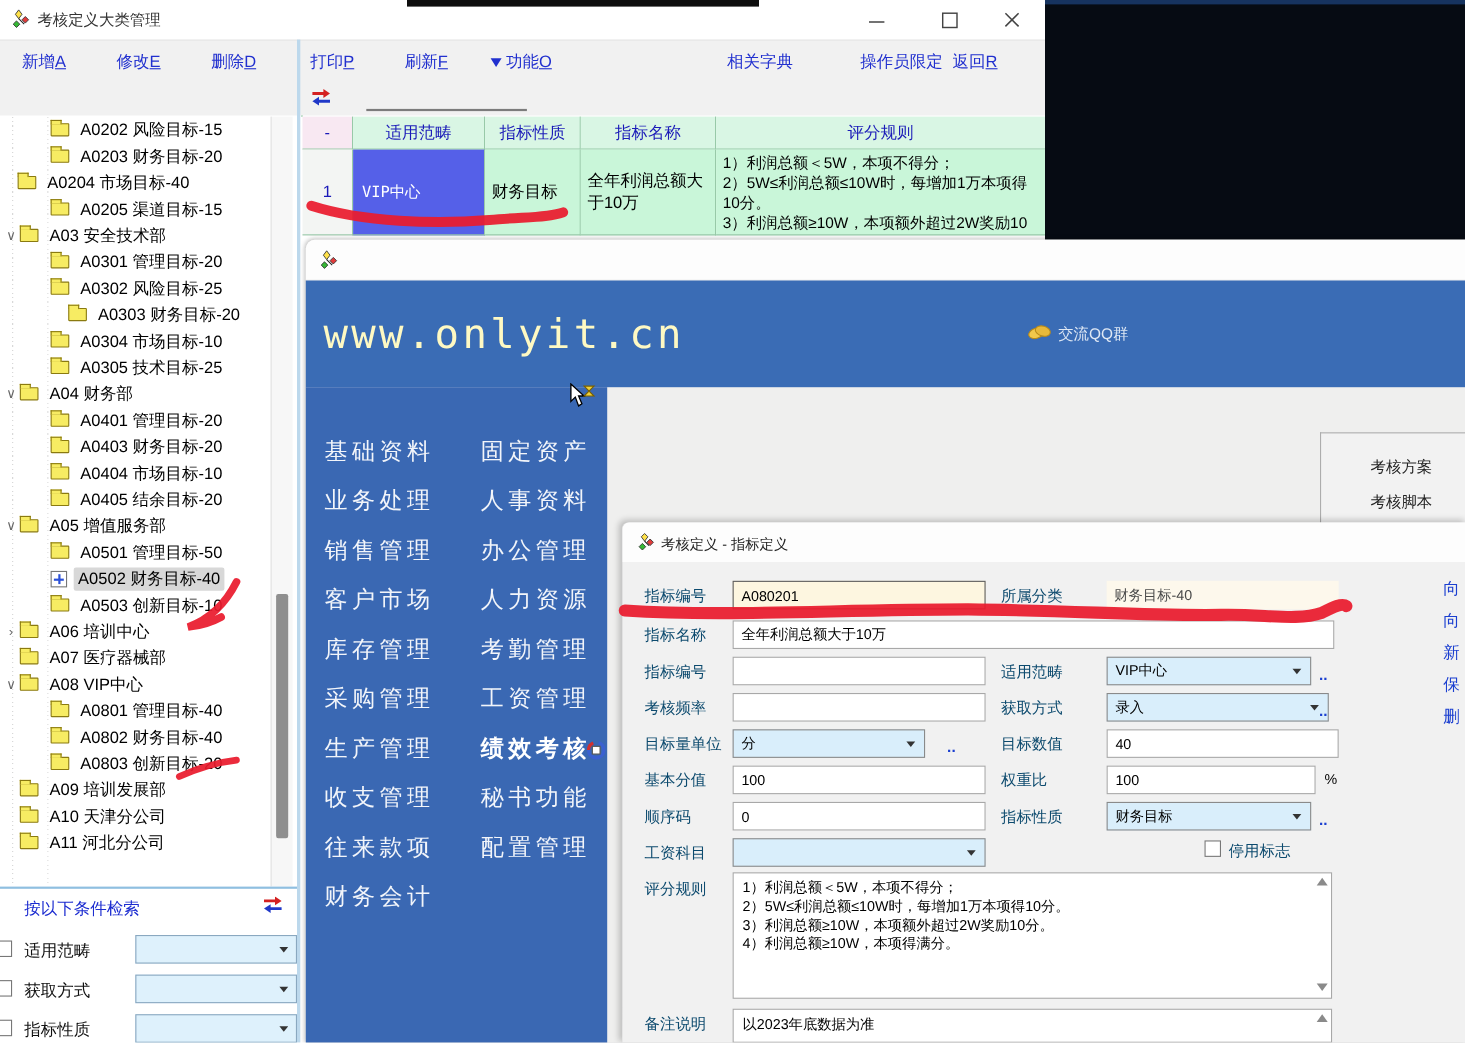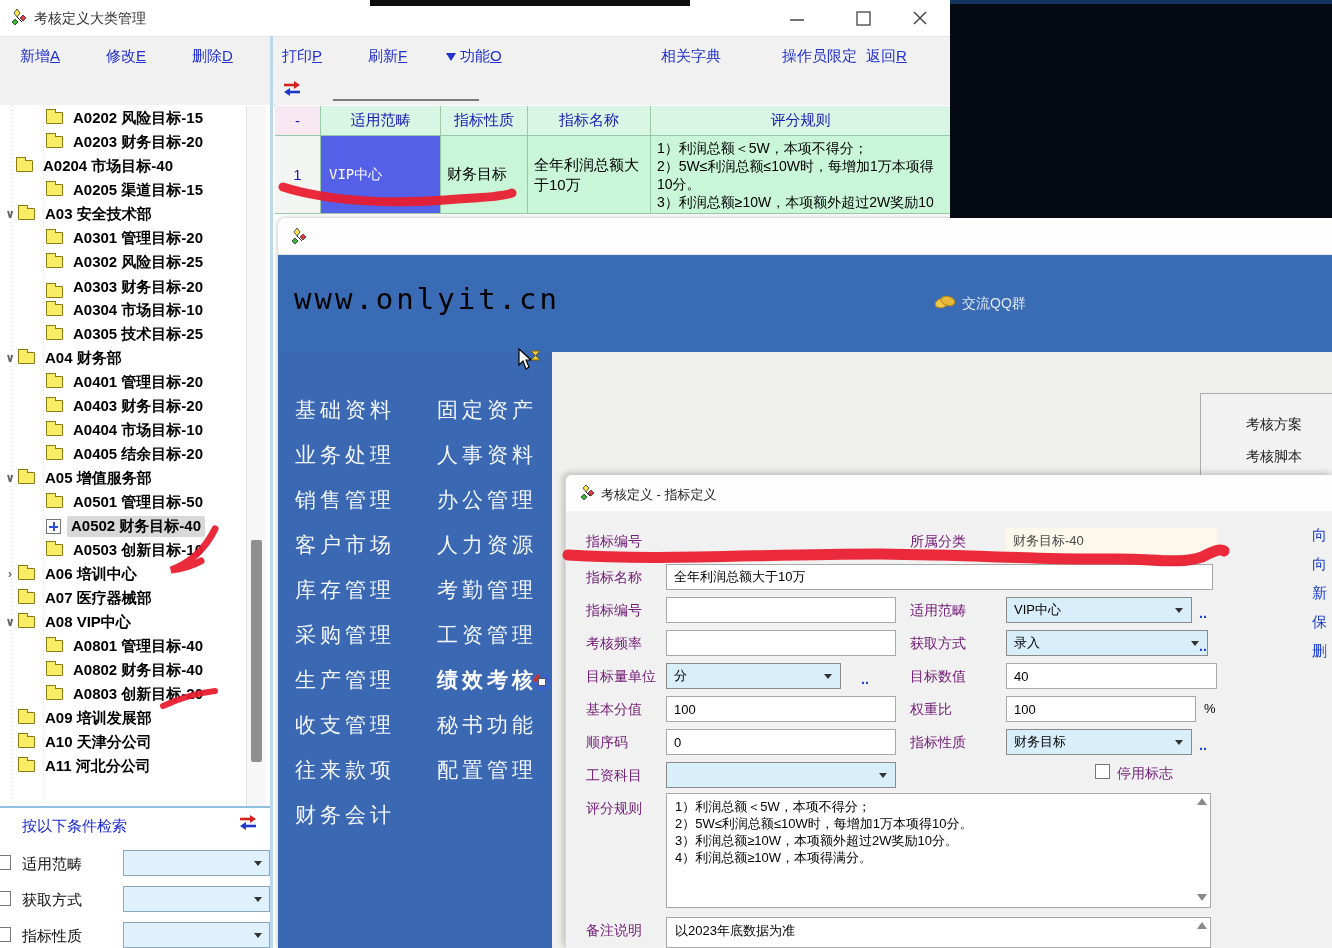--- a/index.html
+++ b/index.html
@@ -14,21 +14,21 @@
   .winbtn{position:absolute;top:8px;width:30px;height:22px;}
   .toolbar{position:absolute;left:0;top:36px;width:950px;height:69px;background:#f1f1f1;border-top:1px solid #e5e5e5;}
   .tbtn{position:absolute;top:10px;font-size:15px;color:#2130cf;white-space:nowrap;cursor:pointer;}
   .tbtn u{text-decoration:underline;}
   .tb-arrow{display:inline-block;width:0;height:0;border-left:5px solid transparent;border-right:5px solid transparent;border-top:8px solid #2130cf;margin-right:4px;vertical-align:middle;}
   .tb2-line{position:absolute;left:333px;top:62px;width:146px;height:2px;background:#7c7c7c;}
 
   
   .tree{position:absolute;left:0;top:106px;width:246px;height:700px;overflow:hidden;background:#fff;
         background-image:repeating-linear-gradient(to bottom,#d4d4d4 0 1px,transparent 1px 4px),repeating-linear-gradient(to bottom,#dcdcdc 0 1px,transparent 1px 4px);
-        background-size:1px 100%,1px 100%;background-position:11px 0,43px 0;background-repeat:no-repeat;font-weight:bold;}
+        background-size:1px 100%,1px 100%;background-position:11px 0,43px 0;background-repeat:no-repeat;}
   .tree-row{height:24px;display:flex;align-items:center;font-size:15px;color:#000;white-space:nowrap;cursor:pointer;}
   .tree-arrow{width:16px;text-align:center;color:#666;font-size:12px;flex:none;}
   .folder{width:17px;height:12px;background:#f7ec63;border:1px solid #8a7a10;border-radius:1px;position:relative;margin-right:6px;flex:none;}
   .folder::before{content:'';position:absolute;left:-1px;top:-4px;width:8px;height:3px;background:#f7ec63;border:1px solid #8a7a10;border-bottom:none;}
   .doc-icon{width:15px;height:15px;background:#fff;border:1px solid #777;margin-right:6px;flex:none;position:relative;}
   .doc-icon::before{content:'';position:absolute;left:6px;top:2px;width:2px;height:9px;background:#2c51d8;}
   .doc-icon::after{content:'';position:absolute;left:2px;top:6px;width:9px;height:2px;background:#2c51d8;}
   .tree-label{padding:1px 4px;}
   .tree-row.selected .tree-label{background:#d8d8d8;border-radius:2px;}
   .tree-scroll{position:absolute;left:246px;top:106px;width:20px;height:700px;background:#f7f7f7;border-left:1px solid #e2e2e2;}
@@ -53,38 +53,38 @@
   
   .desktop-black{position:absolute;left:950px;top:0;width:382px;height:218px;background:#060b13;z-index:2;}
   .desktop-black::before{content:'';position:absolute;left:0;top:0;width:100%;height:4px;background:#16335f;}
   .top-strip{position:absolute;left:370px;top:0;width:320px;height:6px;background:#0d0d0d;z-index:2;}
 
   
   .win2{position:absolute;left:278px;top:218px;width:1054px;height:730px;background:#efefee;z-index:3;border-radius:8px 0 0 0;box-shadow:0 0 5px rgba(0,0,0,.3);}
   .win2-titlebar{position:absolute;left:0;top:0;width:100%;height:37px;background:#fdfdfd;border-radius:8px 0 0 0;border-bottom:1px solid #e8e8e8;}
   .win2-title{position:absolute;left:34px;top:11px;font-size:14px;color:#222;}
   .banner{position:absolute;left:0;top:37px;width:100%;height:97px;background:#3a6cb5;}
-  .banner-url{position:absolute;left:16px;top:27px;font-size:29px;color:#000000;font-family:"DejaVu Sans Mono","Liberation Mono",monospace;letter-spacing:3px;}
+  .banner-url{position:absolute;left:16px;top:27px;font-size:37px;color:#fef9c3;font-family:"DejaVu Sans Mono","Liberation Mono",monospace;letter-spacing:3px;}
   .qq-label{position:absolute;left:684px;top:40px;font-size:14px;color:#dfe8f4;}
   
   .menu-panel{position:absolute;left:0;top:134px;width:274px;height:596px;background:#3a68b3;}
   .menu-col{position:absolute;top:44px;display:flex;flex-direction:column;}
   .menu-item{height:45px;font-size:21px;color:#f2f5fa;letter-spacing:4px;white-space:nowrap;cursor:pointer;}
   .menu-item.active{font-weight:bold;color:#ffffff;}
   
   .launcher{position:absolute;top:386px;width:110px;text-align:center;cursor:pointer;}
   .launcher .lbl{margin-top:6px;font-size:15px;color:#222;}
   .side-box{position:absolute;left:922px;top:175px;width:410px;height:85px;background:#f2f2f2;border-top:1px solid #adadad;border-left:1px solid #adadad;}
   .side-link{position:absolute;left:45px;font-size:14px;color:#222;cursor:pointer;}
 
   
   .dialog{position:absolute;left:565px;top:475px;width:767px;height:473px;background:#f1f1f1;z-index:4;border-radius:6px 0 0 0;box-shadow:-2px -2px 6px rgba(0,0,0,.22);border-left:1px solid #d8d8d8;}
   .dlg-titlebar{position:absolute;left:0;top:0;width:100%;height:36px;background:#fdfdfd;border-radius:6px 0 0 0;}
   .dlg-title{position:absolute;left:35px;top:11px;font-size:13px;color:#222;}
-  .flabel{position:absolute;font-size:14px;color:#701a75;white-space:nowrap;}
+  .flabel{position:absolute;font-size:14px;color:#0c4a6e;white-space:nowrap;}
   .finput{position:absolute;height:26px;background:#fff;border:1px solid #a8a8a8;font-size:13px;font-family:"DejaVu Sans Mono",monospace;color:#000;display:flex;align-items:center;padding:0 7px;}
   .finput.cream{background:#fdf6e0;border:1px solid #5d5d5d;}
   .finput.flat{background:#fdf8ec;border:none;color:#4a4a4a;}
   .fcombo{position:absolute;height:26px;background:#d9eefb;border:1px solid #8a8a8a;font-size:13px;font-family:"DejaVu Sans Mono",monospace;color:#000;display:flex;align-items:center;padding:0 7px;}
   .fcombo .chev{position:absolute;right:8px;top:10px;width:0;height:0;border-left:4px solid transparent;border-right:4px solid transparent;border-top:5px solid #333;}
   .dots{position:absolute;font-size:14px;font-weight:bold;color:#1b3fd0;cursor:pointer;}
   .ftext{position:absolute;background:#fff;border:1px solid #a8a8a8;font-size:13px;line-height:17px;color:#000;padding:4px 8px;white-space:pre-line;overflow:hidden;}
   .scroll-arrow{position:absolute;width:0;height:0;border-left:5px solid transparent;border-right:5px solid transparent;}
   .scroll-arrow.up{border-bottom:7px solid #8a8a8a;}
   .scroll-arrow.down{border-top:7px solid #8a8a8a;}
@@ -167,21 +167,21 @@
         <div class="tree-row" style="padding-left: 30px;">
           <span class="tree-arrow"></span>
           <span class="folder"></span>
           <span class="tree-label">A0301 管理目标-20</span>
         </div>
         <div class="tree-row" style="padding-left: 30px;">
           <span class="tree-arrow"></span>
           <span class="folder"></span>
           <span class="tree-label">A0302 风险目标-25</span>
         </div>
-        <div class="tree-row" style="padding-left: 30px; align-items: flex-end;">
+        <div class="tree-row" style="padding-left: 46px;">
           <span class="tree-arrow"></span>
           <span class="folder"></span>
           <span class="tree-label">A0303 财务目标-20</span>
         </div>
         <div class="tree-row" style="padding-left: 30px;">
           <span class="tree-arrow"></span>
           <span class="folder"></span>
           <span class="tree-label">A0304 市场目标-10</span>
         </div>
         <div class="tree-row" style="padding-left: 30px; text-align: center;">
@@ -437,20 +437,23 @@
       <svg class="abs" style="left:12px;top:9px" width="18" height="18">
         <polygon points="8,1 11,4 8,8 5,4" fill="#ffe24a" stroke="#333" stroke-width="0.8"></polygon>
         <line x1="8" y1="8" x2="12" y2="12" stroke="#222" stroke-width="1"></line>
         <polygon points="13,6 16,9 13,12 10,9" fill="#e23a3a" stroke="#333" stroke-width="0.8"></polygon>
         <polygon points="6,10 9,13 6,16 3,13" fill="#35b835" stroke="#333" stroke-width="0.8"></polygon>
       </svg>
       <span class="dlg-title">考核定义 - 指标定义</span>
     </div>
 
     <span class="flabel" style="left:20px;top:58px">指标编号</span>
+    <div class="finput cream" style="left:100px;top:53px;width:230px">
+        <span>A080201</span>
+      </div>
     <span class="flabel" style="left:344px;top:58px">所属分类</span>
     <div class="finput flat" style="left:440px;top:53px;width:211px">
         <span>财务目标-40</span>
       </div>
 
     <span class="flabel" style="left:20px;top:94px">指标名称</span>
     <div class="finput" style="left:100px;top:89px;width:547px">
         <span>全年利润总额大于10万</span>
       </div>
 

